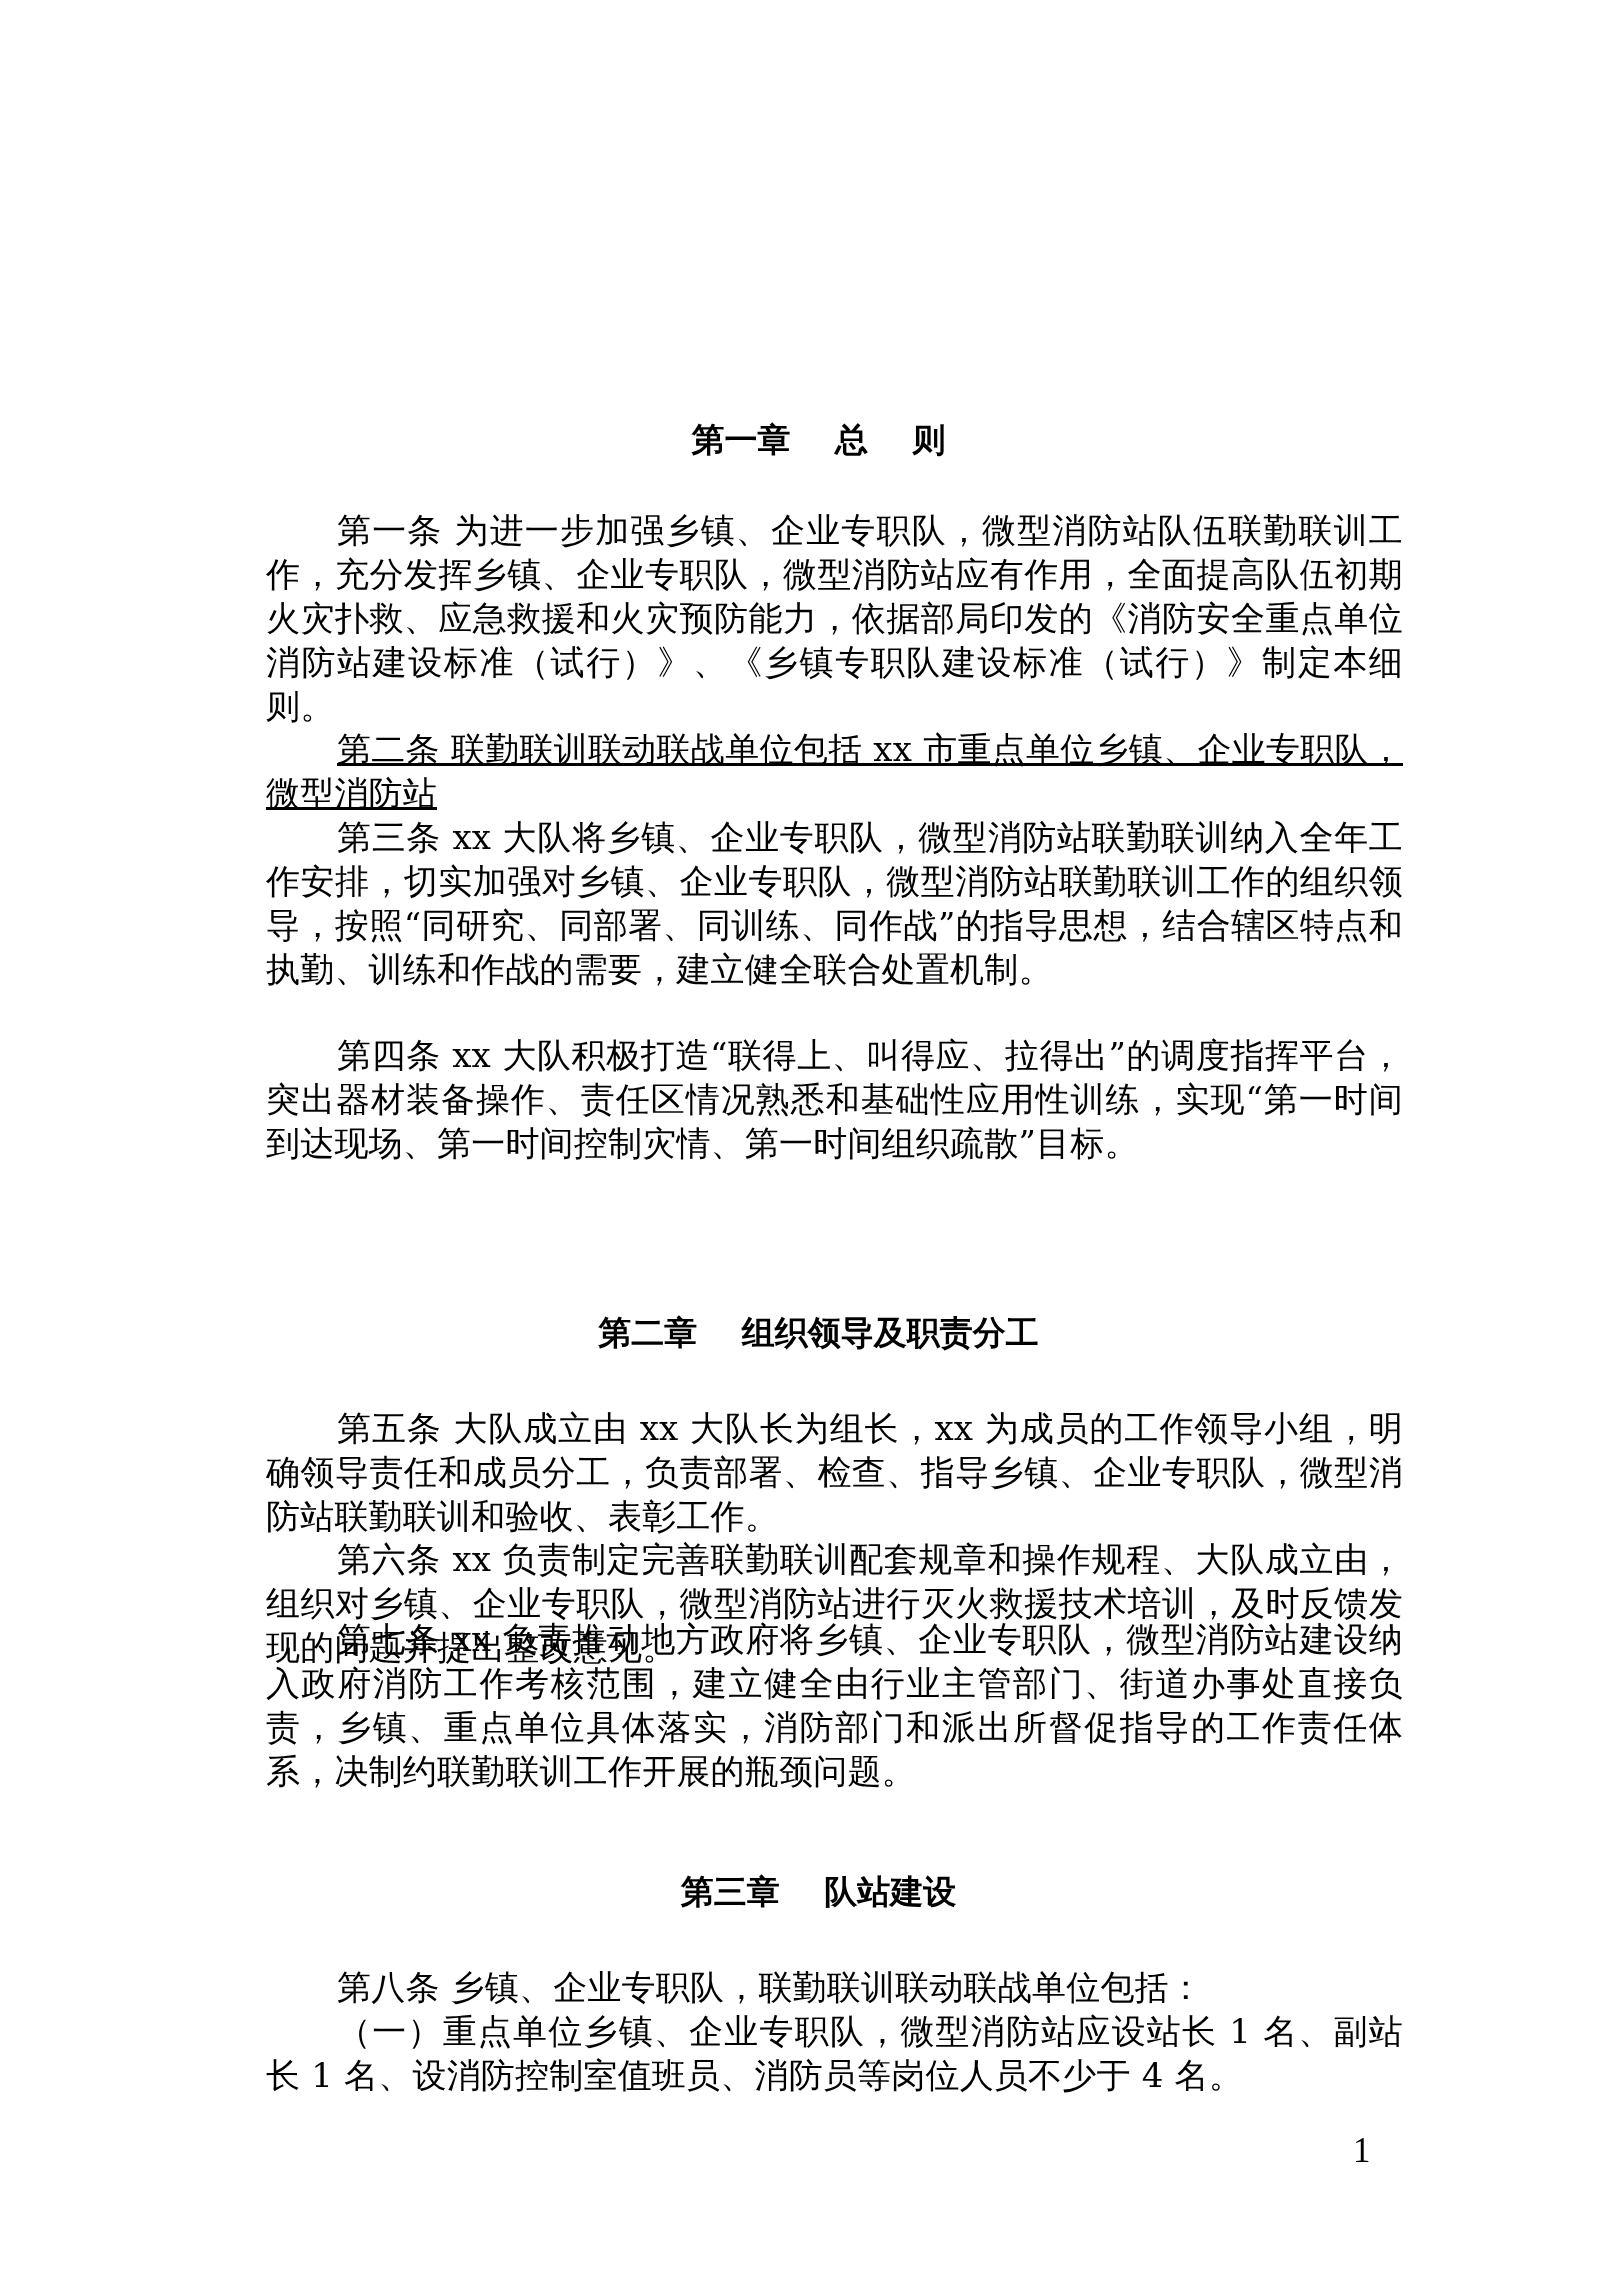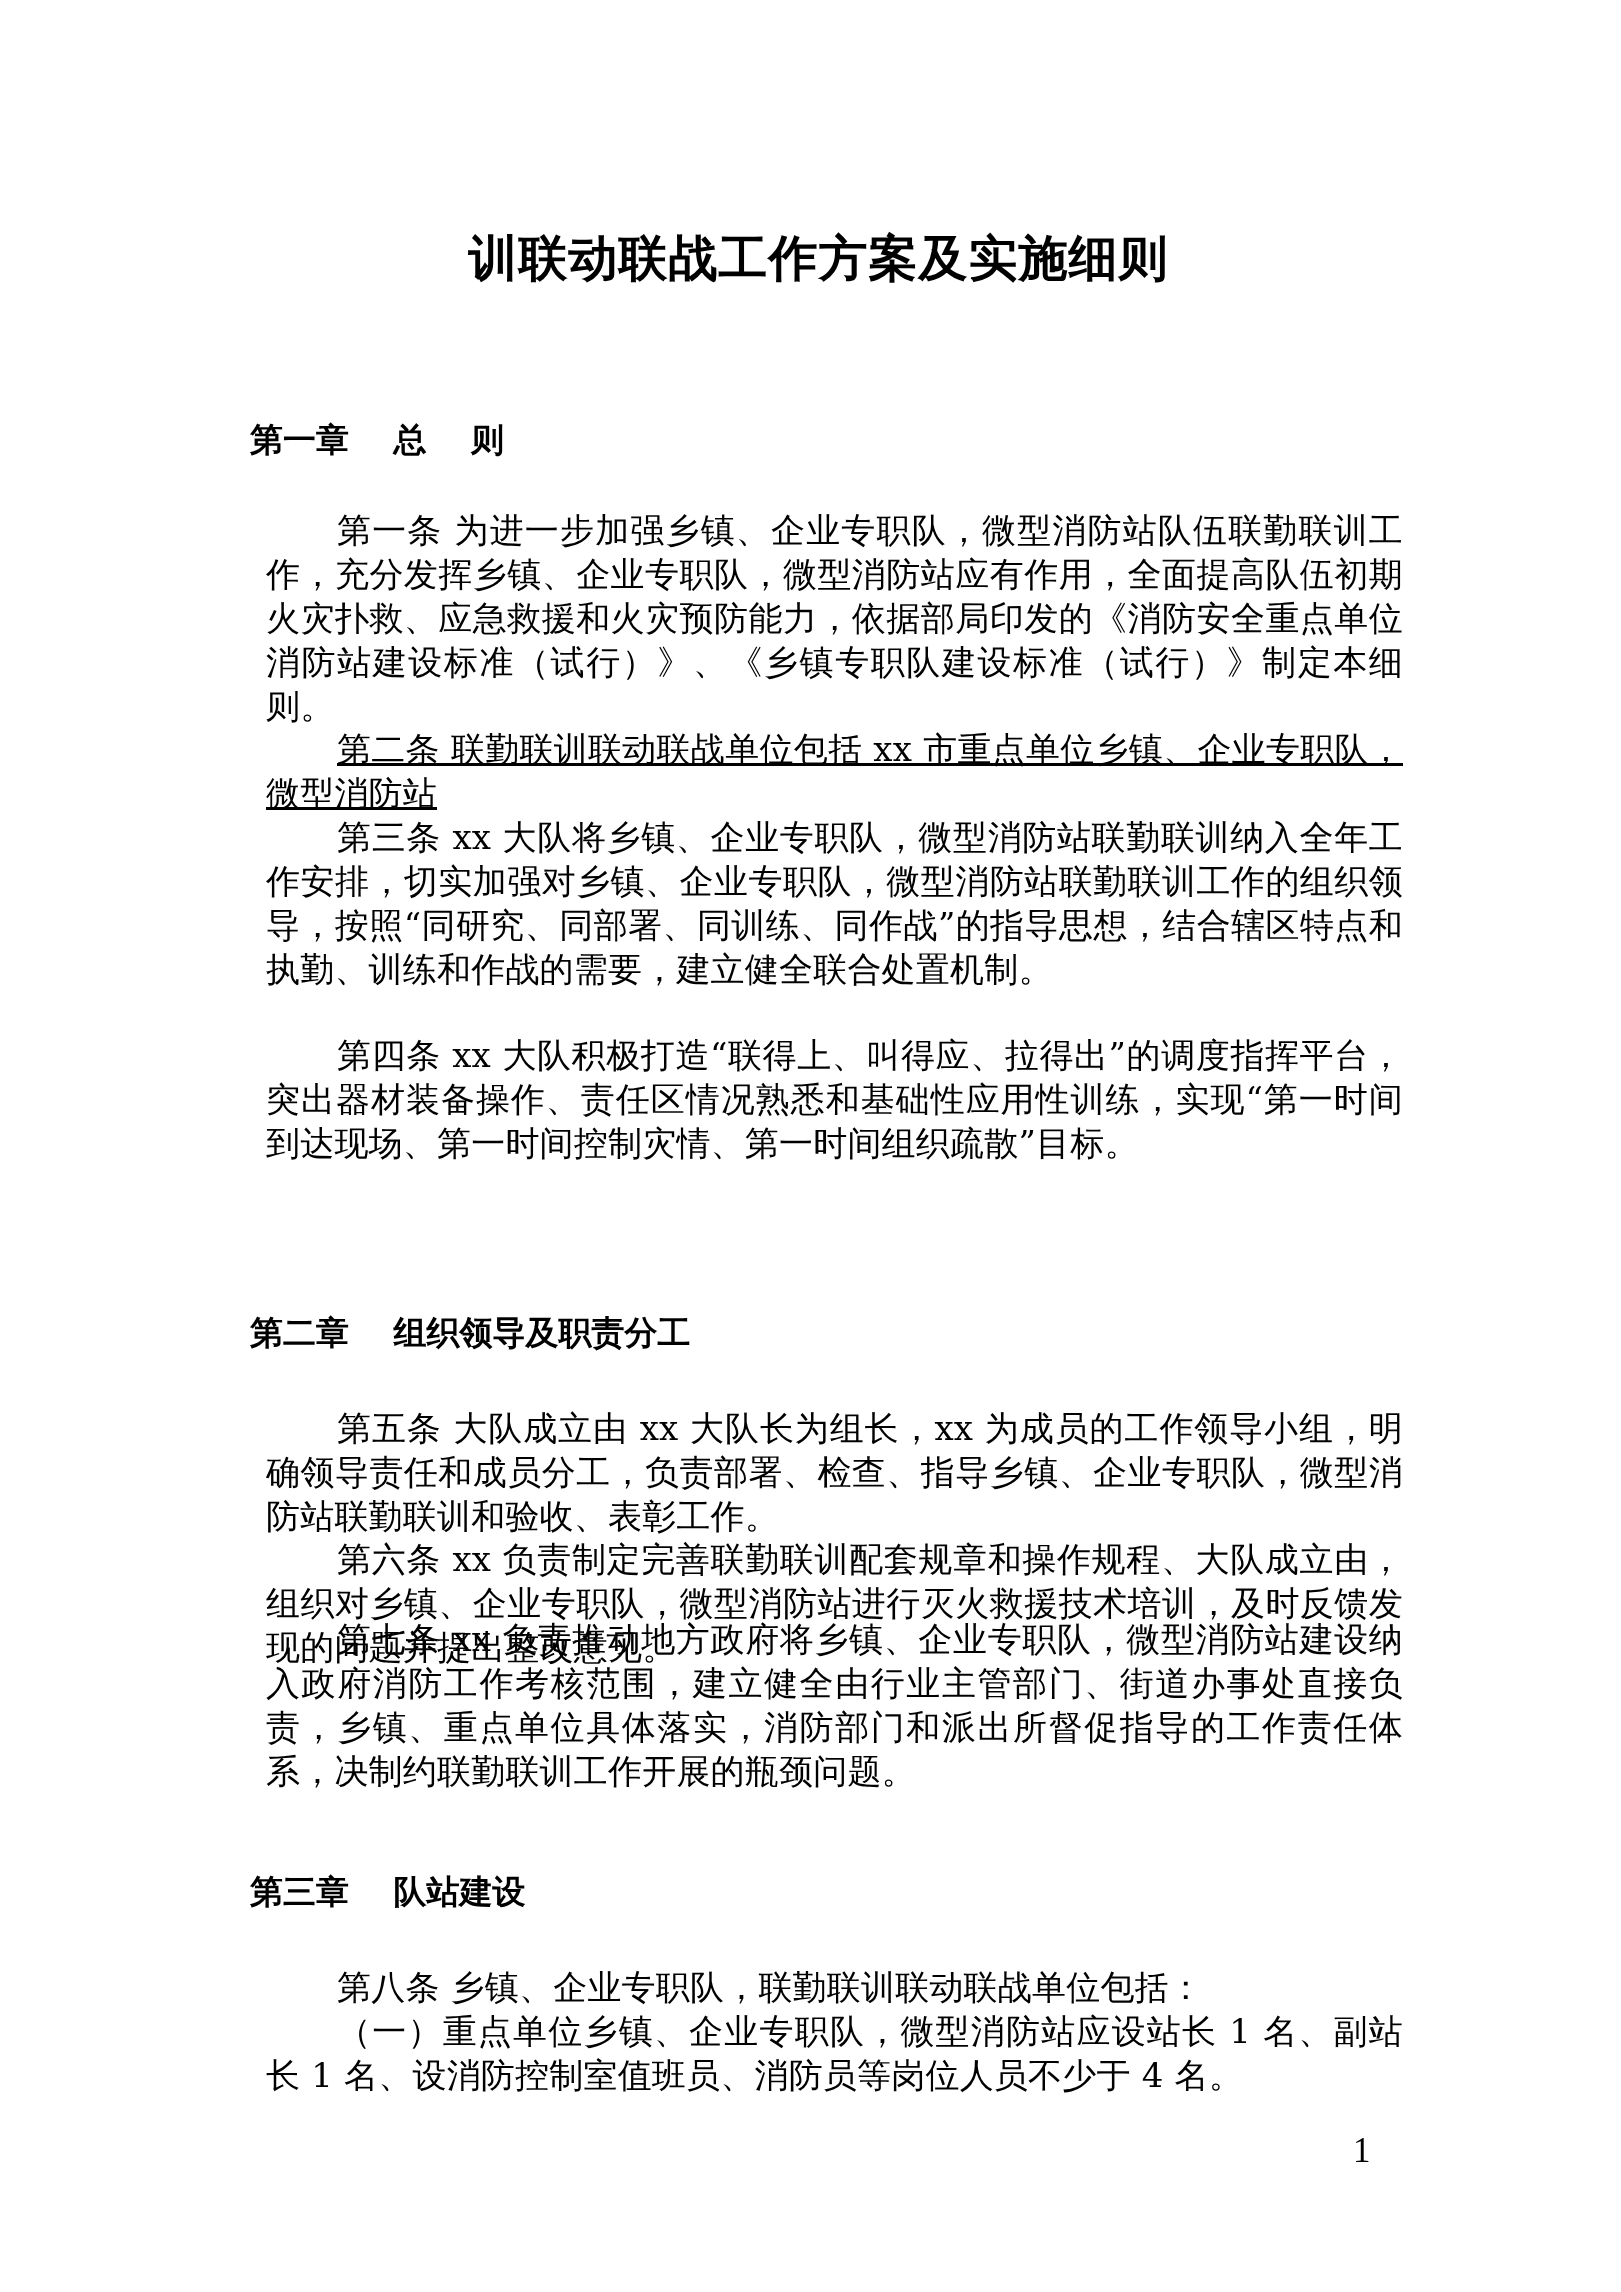--- a/index.html
+++ b/index.html
@@ -31,21 +31,21 @@
       font-size: 49px;
       line-height: 73px;
       letter-spacing: 1px;
       top: 222px;
       margin: 0;
     }
     .chapter {
       position: absolute;
       left: 0;
       width: 1137px;
-      text-align: left;
+      text-align: center;
       font-size: 33px;
       line-height: 43px;
       margin: 0;
       white-space: pre;
     }
     .para {
       position: absolute;
       left: 0;
       width: 1137px;
       font-size: 34px;
@@ -64,21 +64,20 @@
       font-size: 35px;
       line-height: 39px;
     }
   </style>
 </head>
 <body>
 
 <div class="page">
 
   <h1 class="doc-title">
-    <div>训联动联战工作方案及实施细则</div>
   </h1>
 
   <h2 class="chapter" style="top:418px;">第一章　 总　 则</h2>
 
   <p class="para" style="top:492px;">第一条 为进一步加强乡镇、企业专职队，微型消防站队伍联勤联训工作，充分发挥乡镇、企业专职队，微型消防站应有作用，全面提高队伍初期火灾扑救、应急救援和火灾预防能力，依据部局印发的《消防安全重点单位消防站建设标准（试行）》、《乡镇专职队建设标准（试行）》制定本细则。</p>
   <p class="para" style="top:711px;text-decoration:underline;">第二条 联勤联训联动联战单位包括 xx 市重点单位乡镇、企业专职队，微型消防站</p>
   <p class="para" style="top:799px;">第三条 xx 大队将乡镇、企业专职队，微型消防站联勤联训纳入全年工作安排，切实加强对乡镇、企业专职队，微型消防站联勤联训工作的组织领导，按照“同研究、同部署、同训练、同作战”的指导思想，结合辖区特点和执勤、训练和作战的需要，建立健全联合处置机制。</p>
   <p class="para" style="top:1017px;">第四条 xx 大队积极打造“联得上、叫得应、拉得出”的调度指挥平台，突出器材装备操作、责任区情况熟悉和基础性应用性训练，实现“第一时间到达现场、第一时间控制灾情、第一时间组织疏散”目标。</p>
 
   <h2 class="chapter" style="top:1311px;">第二章　 组织领导及职责分工</h2>

